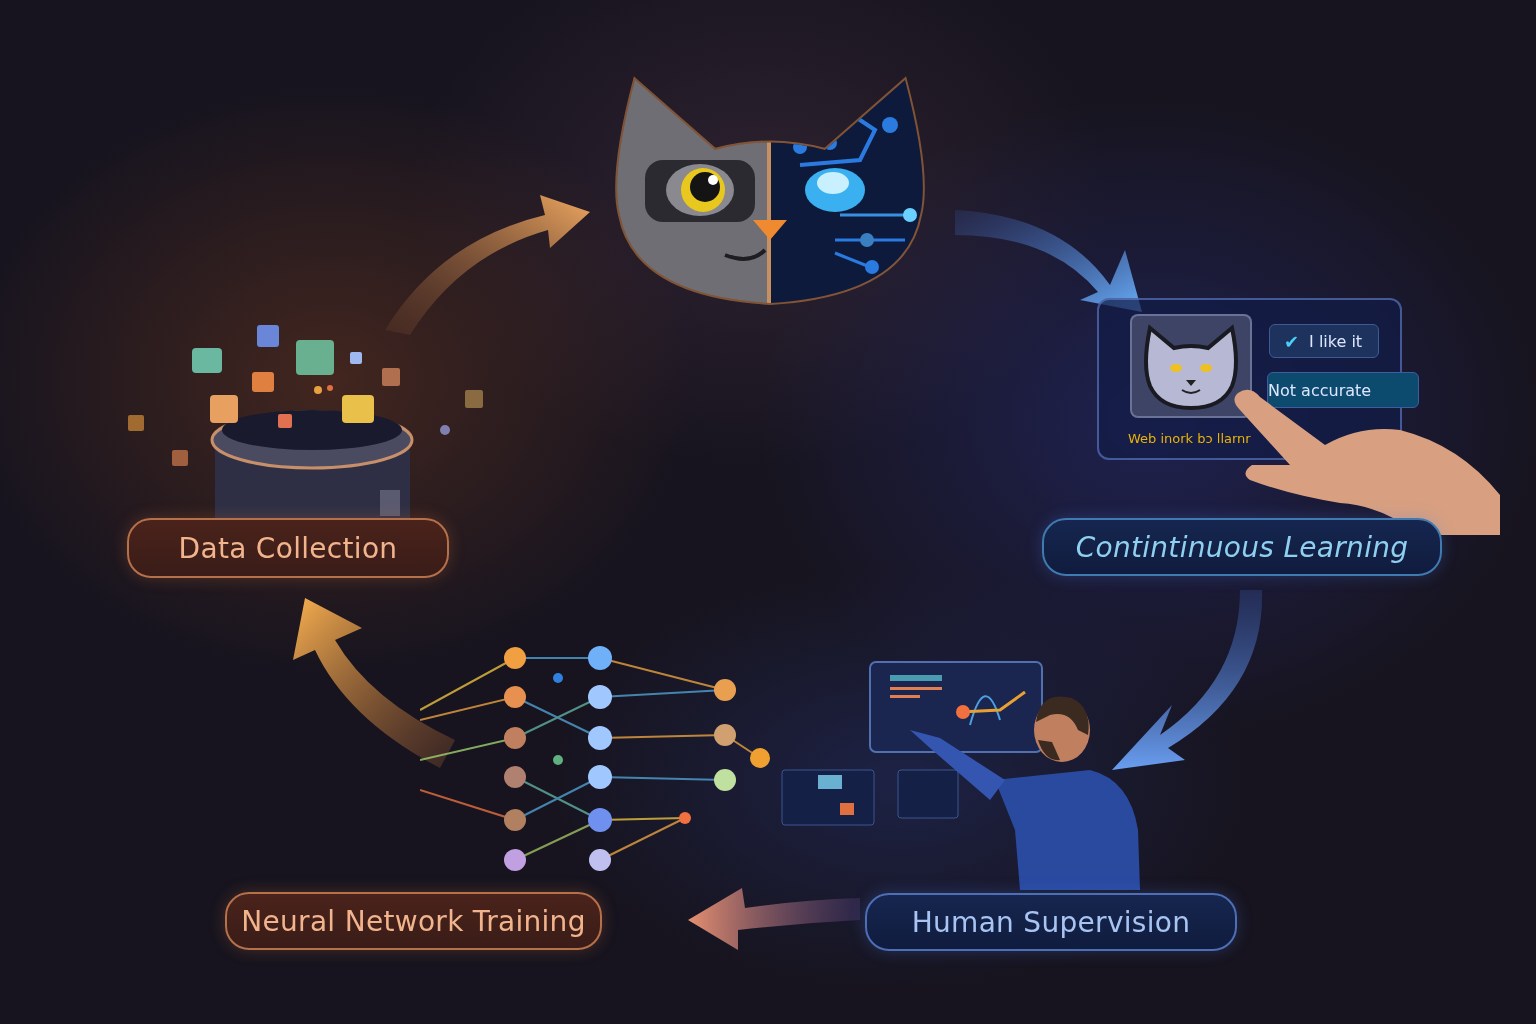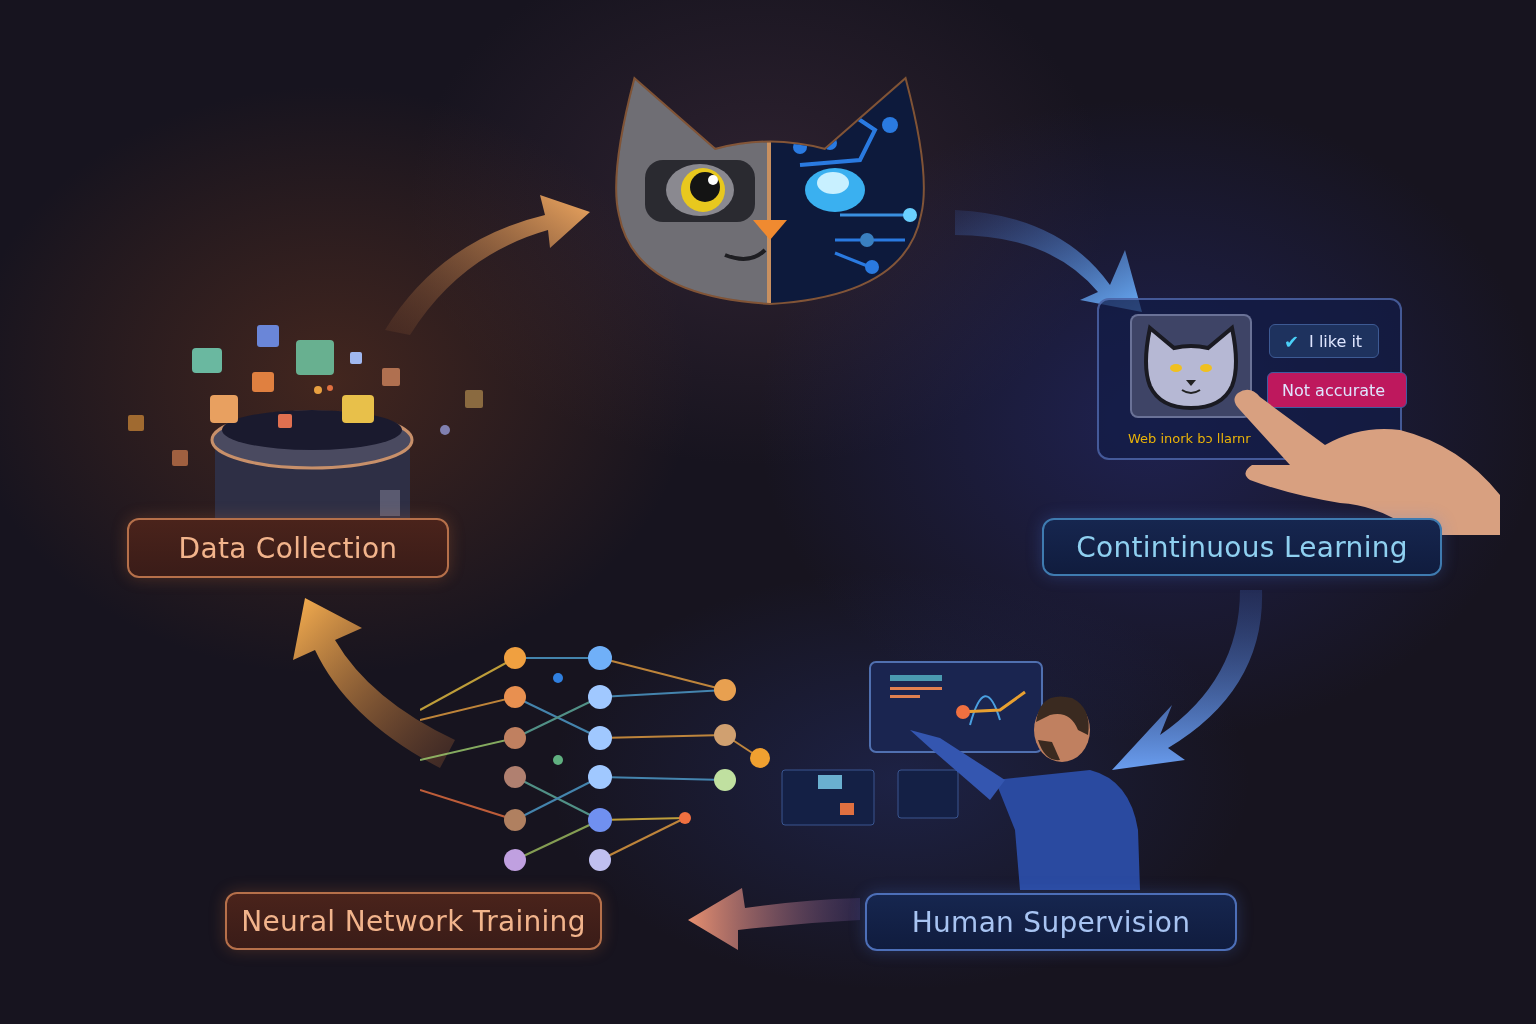--- a/index.html
+++ b/index.html
@@ -11,49 +11,49 @@
       radial-gradient(ellipse 500px 380px at 760px 200px, rgba(90,60,80,0.35), transparent 70%),
       radial-gradient(ellipse 500px 300px at 900px 780px, rgba(40,60,140,0.35), transparent 70%),
       #17141f;
     font-family: "DejaVu Sans", "Liberation Sans", sans-serif;
   }
   .abs { position: absolute; }
   svg { display: block; }
   .stage-label {
     position: absolute; box-sizing: border-box;
     display: flex; align-items: center; justify-content: center;
-    border-radius: 12px; font-size: 28px; letter-spacing: 0.3px;
+    border-radius: 24px; font-size: 28px; letter-spacing: 0.3px;
   }
   .warm {
     background: linear-gradient(180deg, #4a231b, #3a1c18);
     border: 2px solid #b6704a; color: #f2b48c;
     box-shadow: 0 0 16px rgba(220,120,60,0.25);
   }
   .cool {
     background: linear-gradient(180deg, #16264f, #101c3e);
     border: 2px solid #4d6fb8; color: #a8c4f2;
     box-shadow: 0 0 16px rgba(80,130,240,0.25);
   }
-  .cool-cyan { color: #8fd0f0; border-color: #3f7bb0; }
+  .cool-cyan { color: #8fd0f0; border-color: #3f7bb0; font-style: italic; }
   .feedback-card {
     left: 1097px; top: 298px; width: 305px; height: 162px;
     border: 2px solid rgba(110,140,220,0.55); border-radius: 12px;
     background: rgba(18,28,70,0.72); box-sizing: border-box;
   }
   .thumb {
     left: 1130px; top: 314px; width: 122px; height: 104px;
     border-radius: 8px; border: 2px solid rgba(150,160,200,0.5);
     background: #3e4466; box-sizing: border-box;
   }
   .fb-btn {
     position: absolute; box-sizing: border-box; border-radius: 6px;
     display: flex; align-items: center; font-size: 16px; color: #dfe6ff;
   }
   .like-btn { left: 1269px; top: 324px; width: 110px; height: 34px; background: #1e325e; border: 1px solid #3d5a94; padding-left: 14px; gap: 10px; }
-  .notacc-btn { left: 1267px; top: 372px; width: 140px; height: 36px; background: #be185d; border: 1px solid #3f5ca0; padding-left: 14px; }
+  .notacc-btn { left: 1267px; top: 372px; width: 152px; height: 36px; background: #0c4a6e; border: 1px solid #3f5ca0; }
   .card-caption { left: 1128px; top: 431px; font-size: 13px; color: #eab308; }
 </style>
 </head>
 <body>
 
 <svg class="abs" style="left:0;top:0" width="1536" height="1024" viewBox="0 0 1536 1024">
   <defs>
     <linearGradient id="gWarm1" x1="0" y1="1" x2="1" y2="0">
       <stop offset="0" stop-color="#7a4a30" stop-opacity="0.2"></stop>
       <stop offset="1" stop-color="#f0a860"></stop>

